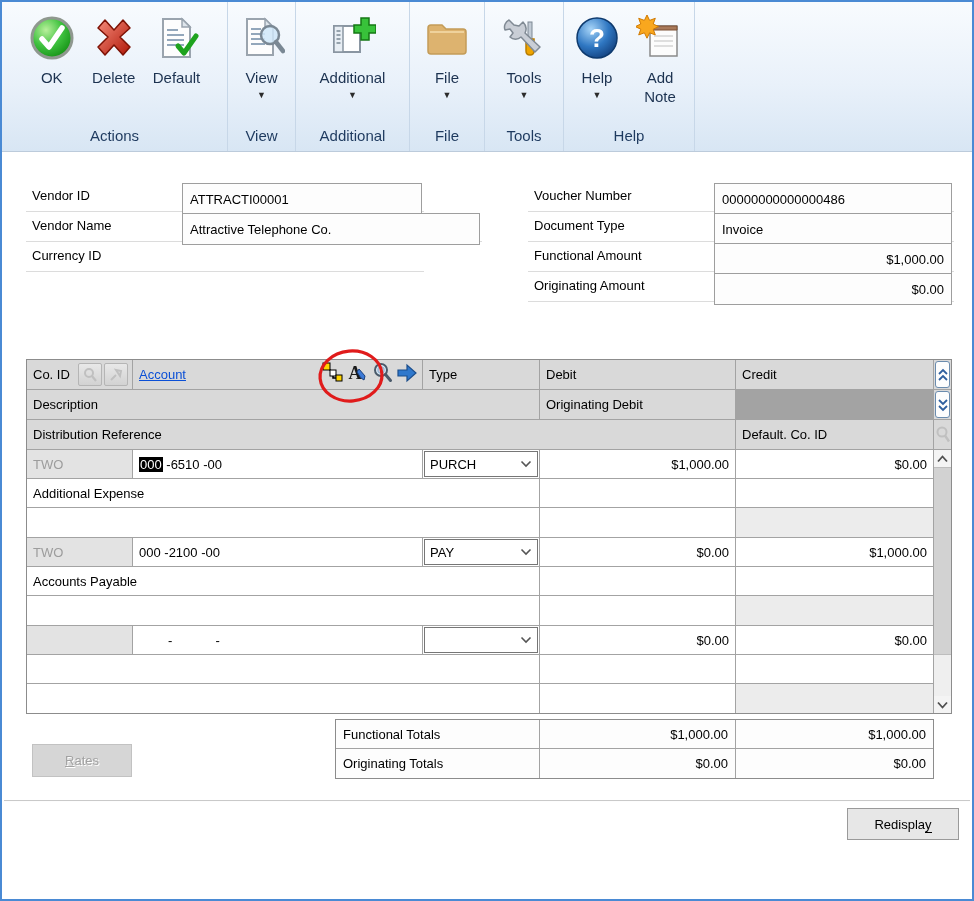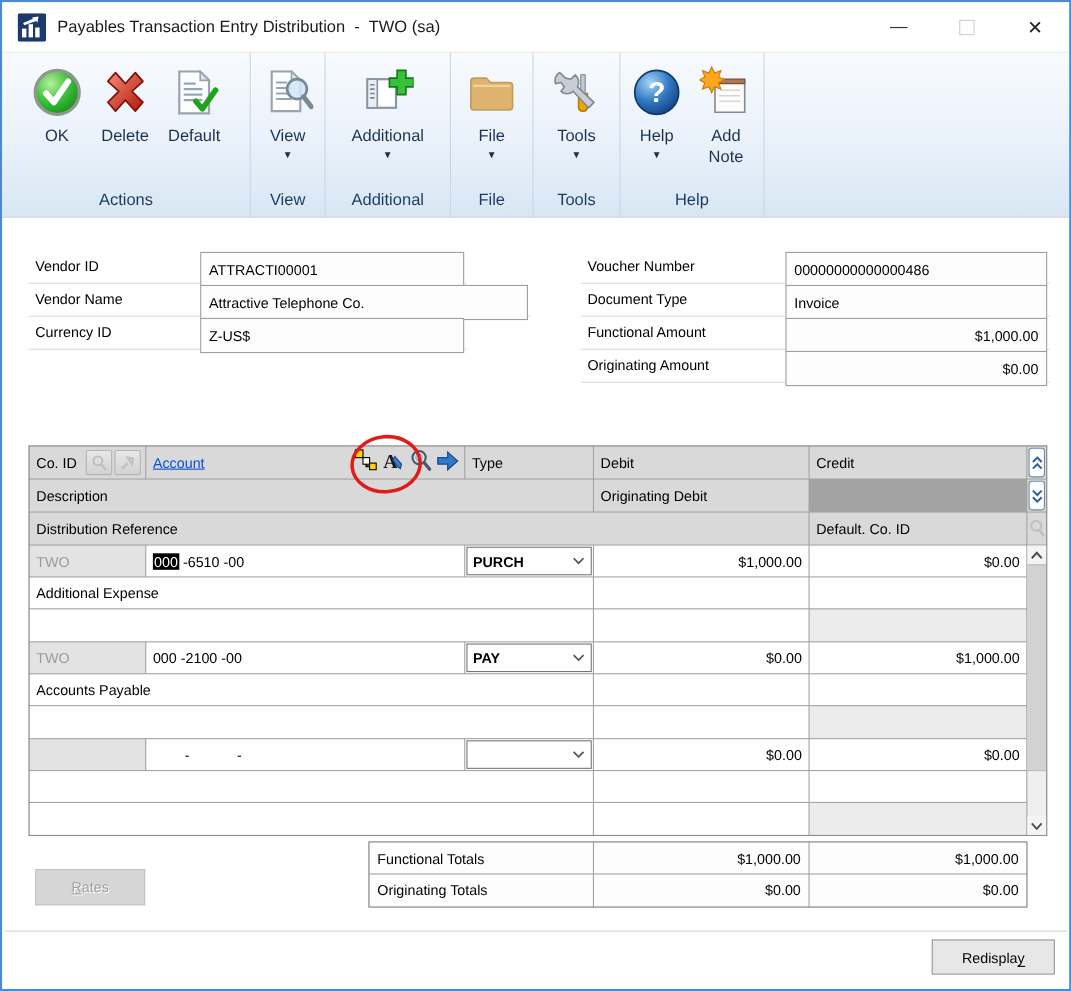--- a/index.html
+++ b/index.html
@@ -42,21 +42,21 @@
   .hc { background:#d9d9d9; display:flex; align-items:center; padding:0 4px 0 6px; font-size:13px; color:#000; gap:3px; }
   .dc { background:#fff; display:flex; align-items:center; padding:0 6px; font-size:13px; color:#000; position:relative; }
   .coid-cell { background:#e3e3e3; color:#9c9c9c; }
   .gray-cell { background:#ececec; }
   .money { justify-content:flex-end; }
   .pre { white-space:pre; }
   .sel-seg { background:#000; color:#fff; padding:0 1px; }
   .acct-link { color:#0a4fd6; text-decoration:underline; font-size:13px; }
   .hdr-icons { margin-left:auto; display:flex; align-items:center; gap:2px; }
   .mini-btn { width:24px; height:23px; background:linear-gradient(#e8e8e8,#d2d2d2); border:1px solid #b5b5b5; border-radius:2px; display:flex; align-items:center; justify-content:center; }
-  .combo { position:absolute; inset:1px; border:1px solid #767676; background:#fff; display:flex; align-items:center; justify-content:space-between; padding:0 5px; font-size:13px;font-weight:bold; }
+  .combo { position:absolute; inset:1px; border:1px solid #767676; background:#fff; display:flex; align-items:center; justify-content:space-between; padding:0 5px; font-size:13px; }
   .expand-btn { width:15px; height:27px; margin:auto; background:#fdfdfd; border:1px solid #6b8cae; border-radius:3px; display:flex; align-items:center; justify-content:center; }
   .scroll-hdr { background:#d9d9d9; display:flex; align-items:center; justify-content:center; }
 
   .scroll-area { background:#efefef; position:relative; }
   .scroll-btn { position:absolute; left:0; width:17px; height:17px; background:#f4f4f4; display:flex; align-items:center; justify-content:center; }
   .scroll-thumb { position:absolute; left:0; top:17px; width:17px; height:188px; background:#d2d2d2; border-top:1px solid #bdbdbd; border-bottom:1px solid #bdbdbd; }
 
   
   .totals { position:absolute; left:333px; top:567px; display:grid;
             grid-template-columns:203px 195px 197px; grid-template-rows:28px 29px;
@@ -71,41 +71,20 @@
   .btn-redisplay .lbl { position:relative; }
   .btn-redisplay .lbl::after { content:""; position:absolute; right:0px; bottom:-1px; width:7px; border-bottom:1px solid #000; }
 
   .annotation { position:absolute; left:312px; top:196px; pointer-events:none; }
 </style>
 </head>
 <body>
 
 <div class="window">
 
-  <div class="titlebar">
-    <svg class="app-icon" viewBox="0 0 26 26">
-      <rect x="0" y="0" width="26" height="26" rx="2" fill="#1b3a6b"></rect>
-      <rect x="4" y="14" width="4" height="8" fill="#fff"></rect>
-      <rect x="10" y="10" width="4" height="12" fill="#fff"></rect>
-      <rect x="16" y="13" width="4" height="9" fill="#fff"></rect>
-      <path d="M5 9 L14 5 L13 4 L19 3 L18 9 L17 7 L6 11 Z" fill="#fff"></path>
-    </svg>
-    <span class="title-text">Payables Transaction Entry Distribution  -  TWO (sa)</span>
-    <div class="win-controls">
-      <div class="wc">
-          <span>—</span>
-        </div>
-      <div class="wc">
-          <span class="wc-max-box"></span>
-        </div>
-      <div class="wc wc-close">
-          <span>✕</span>
-        </div>
-    </div>
-  </div>
 
   <div class="toolbar">
 
     <div class="tb-group" style="width:226px">
       <div class="tb-btns">
         <div class="tb-btn">
           <span class="tb-icon">
             <svg width="46" height="46" viewBox="0 0 46 46">
               <defs>
                   <radialGradient id="gok" cx="35%" cy="30%" r="80%">
@@ -282,21 +261,20 @@
     <div class="field-row" style="left:24px; top:30px; width:398px;">
       <span class="field-label">Vendor ID</span>
       <span class="field-box" style="left:156px; width:240px;">ATTRACTI00001</span>
     </div>
     <div class="field-row" style="left:24px; top:60px; width:456px;">
       <span class="field-label">Vendor Name</span>
       <span class="field-box" style="left:156px; width:298px;">Attractive Telephone Co.</span>
     </div>
     <div class="field-row" style="left:24px; top:90px; width:398px;">
       <span class="field-label">Currency ID</span>
-      <span class="field-box" style="left:156px; width:240px;">Z-US$</span>
     </div>
 
     <div class="field-row" style="left:526px; top:30px; width:426px;">
       <span class="field-label">Voucher Number</span>
       <span class="field-box" style="left:186px; width:238px;">00000000000000486</span>
     </div>
     <div class="field-row" style="left:526px; top:60px; width:426px;">
       <span class="field-label">Document Type</span>
       <span class="field-box" style="left:186px; width:238px;">Invoice</span>
     </div>

